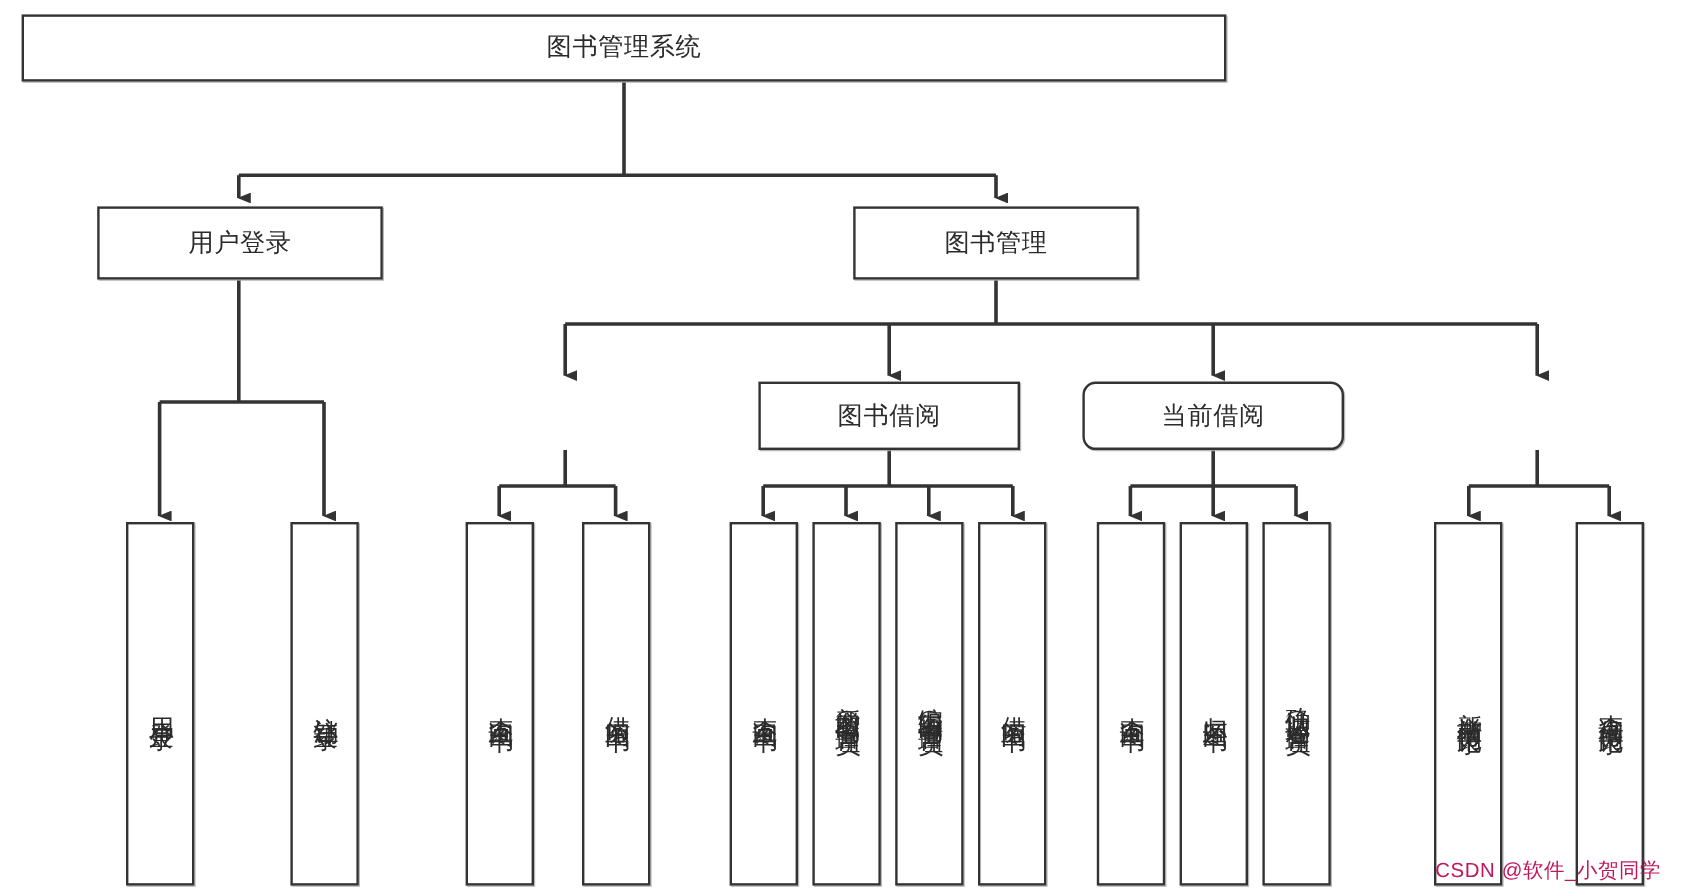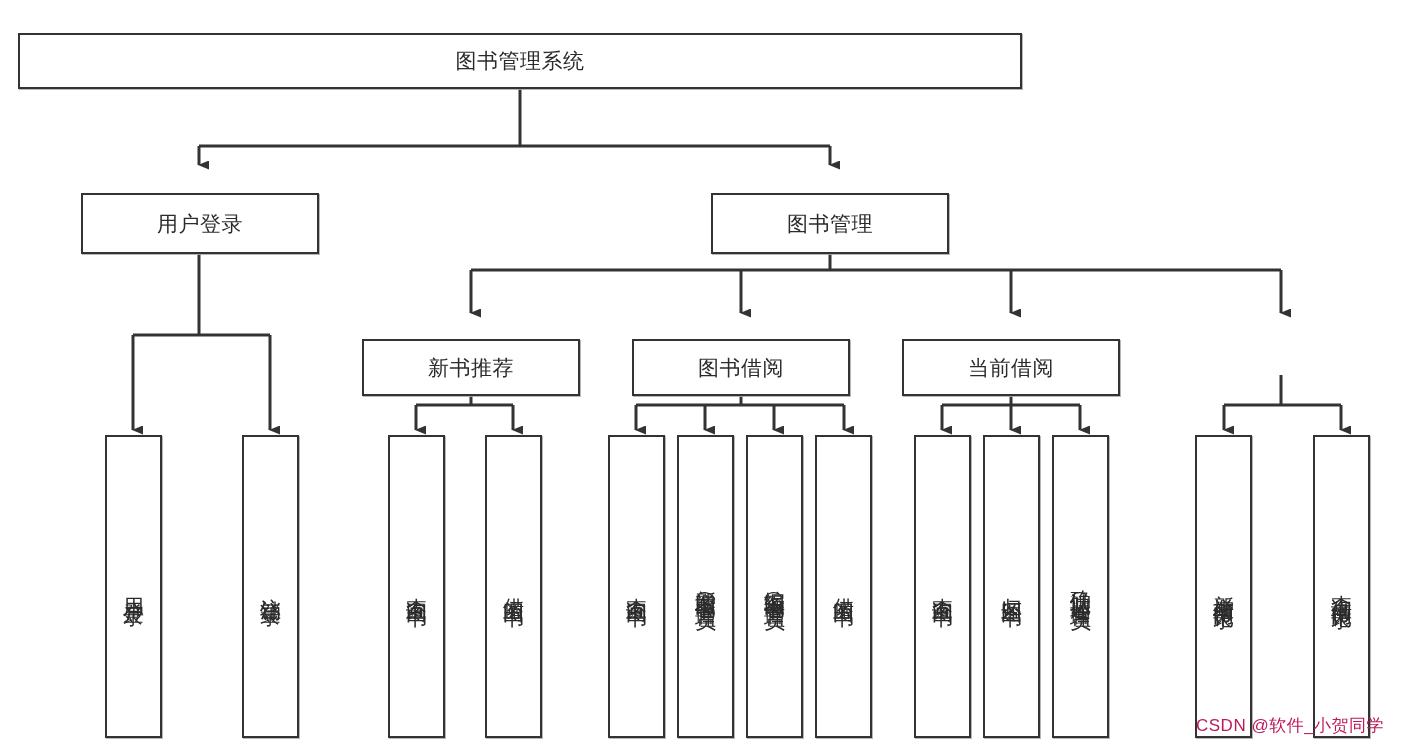--- a/index.html
+++ b/index.html
@@ -34,21 +34,20 @@
     box-shadow: 1px 1px 0 0 rgba(170,170,170,0.85);
     display: flex;
     align-items: center;
     justify-content: center;
     color: #2b2b2b;
   }
   .node.horizontal {
     font-size: 21px;
     letter-spacing: 0.5px;
     line-height: 1.2;
-    margin-top: 21px;
   }
   .node.vertical {
     writing-mode: vertical-rl;
     text-orientation: upright;
     font-size: 21px;
     letter-spacing: 3px;
     line-height: 1.15;
     padding: 4px 0;
     align-items: center;
     justify-content: center;
@@ -129,27 +128,24 @@
     <span class="label">图书管理系统</span>
   </div>
 
   <div class="node horizontal" style="left:81px; top:172px; width:238px; height:61px;">
     <span class="label">用户登录</span>
   </div>
   <div class="node horizontal" style="left:711px; top:172px; width:238px; height:61px;text-align:right;">
     <span class="label">图书管理</span>
   </div>
 
-  <div class="node horizontal" style="left:362px; top:318px; width:218px; height:57px;">
-    <span class="label">新书推荐</span>
-  </div>
   <div class="node horizontal" style="left:632px; top:318px; width:218px; height:57px;">
     <span class="label">图书借阅</span>
   </div>
-  <div class="node horizontal" style="left:902px; top:318px; width:218px; height:57px;">
+  <div class="node horizontal" style="left:902px; top:318px; width:218px; height:57px;border-radius:11px;">
     <span class="label">当前借阅</span>
   </div>
 
   <div class="node vertical" style="left:105px; top:435px; width:57px; height:303px;">
     <span class="label">用户登录</span>
   </div>
   <div class="node vertical" style="left:242px; top:435px; width:57px; height:303px;">
     <span class="label">注销登录</span>
   </div>
 

